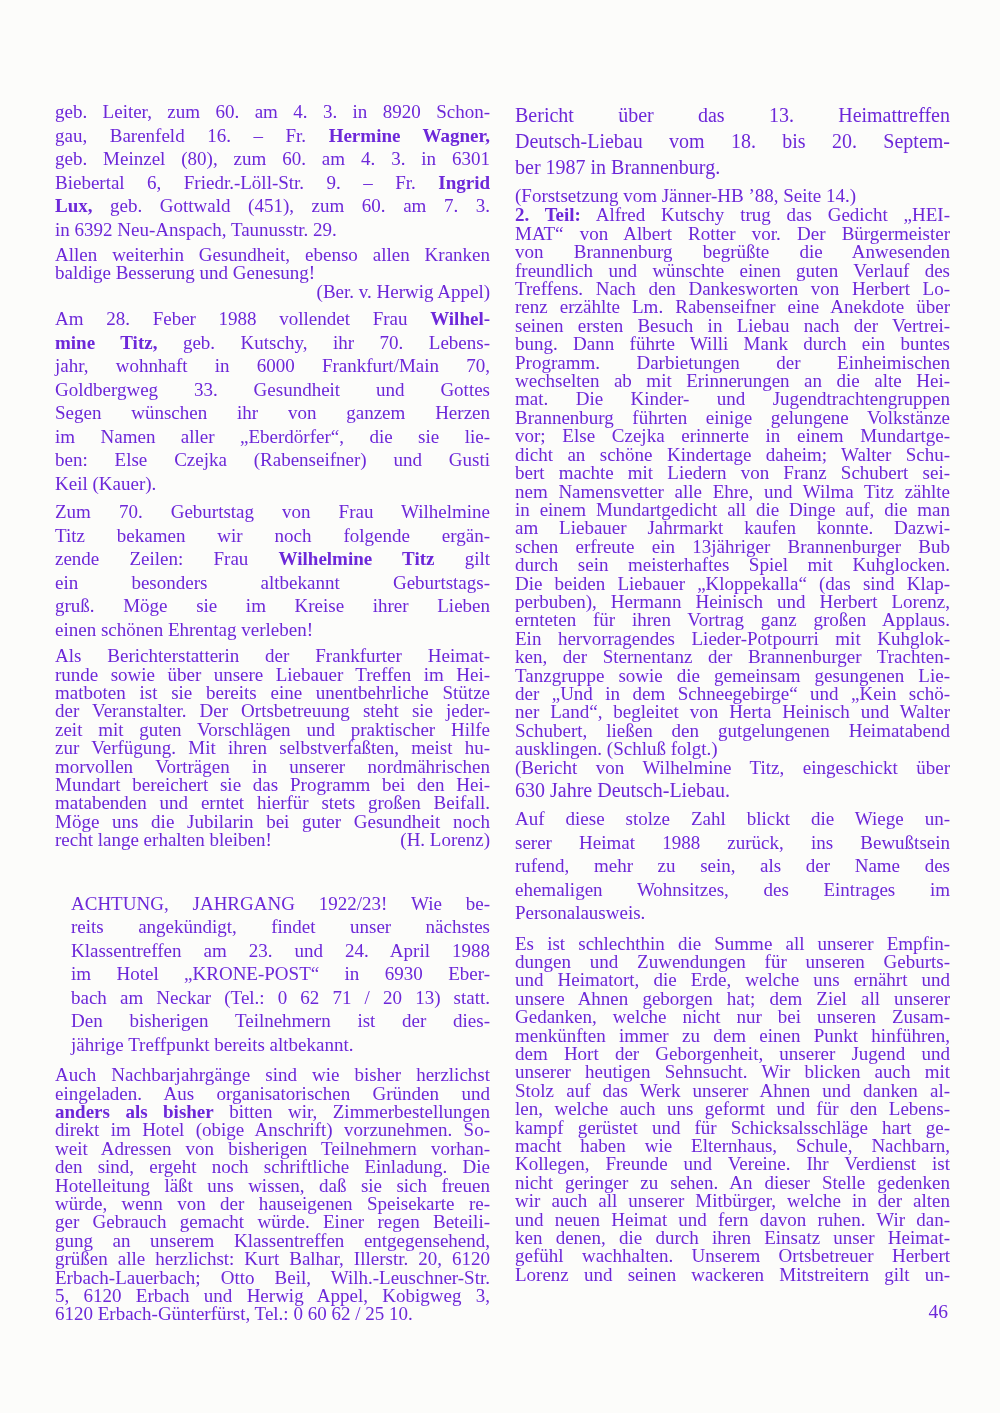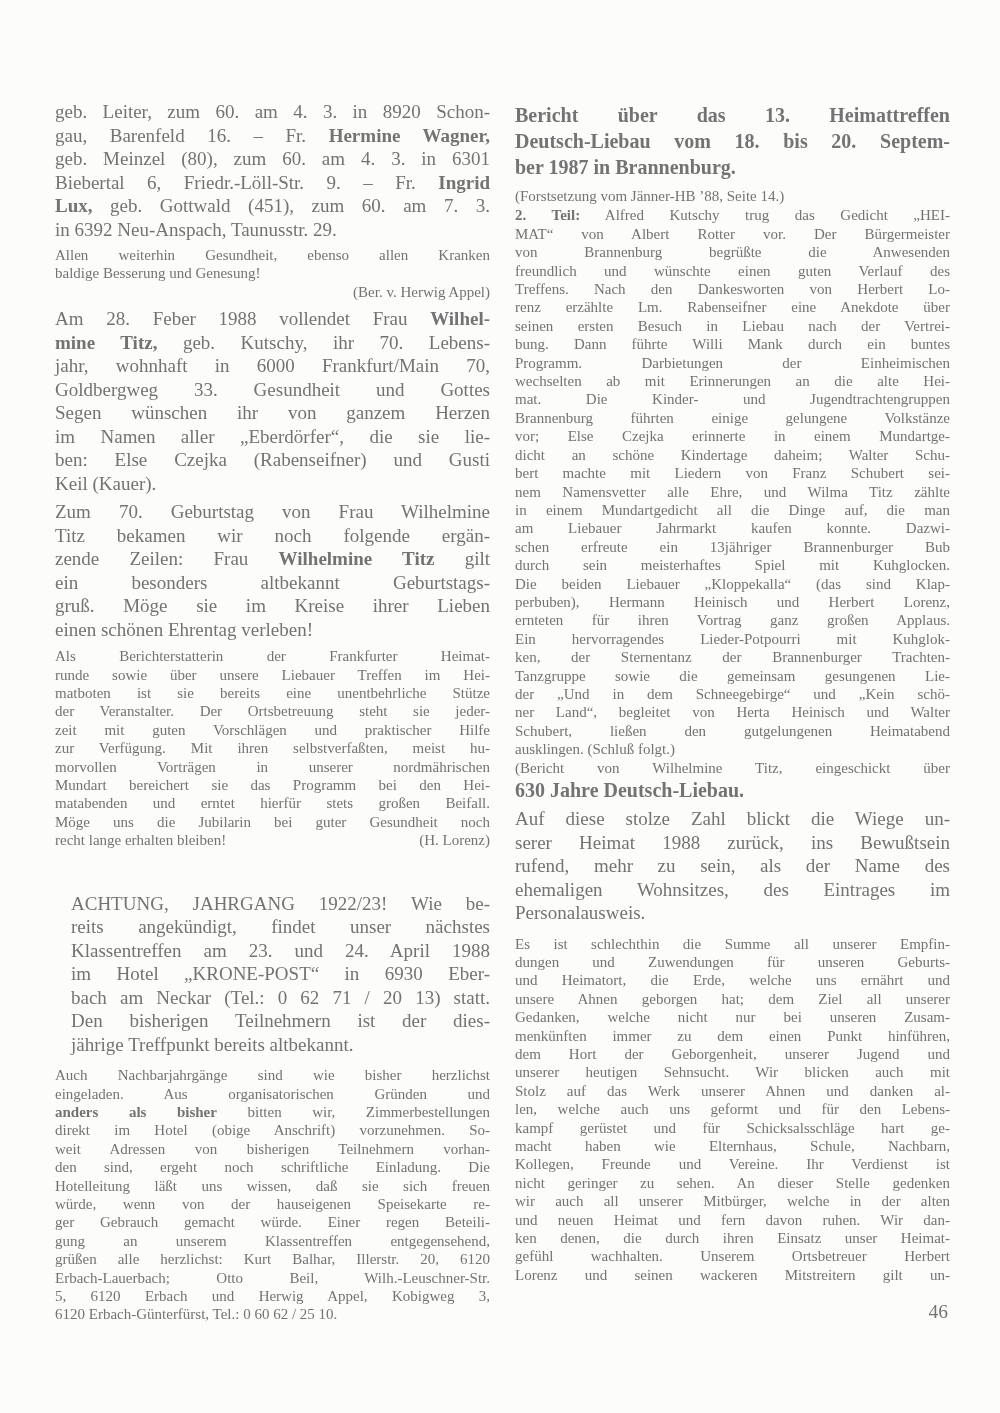--- a/index.html
+++ b/index.html
@@ -5,38 +5,38 @@
   html, body {
     margin: 0;
     padding: 0;
     background: #fbfbf9;
   }
   .page {
     position: relative;
     width: 1000px;
     height: 1413px;
     background: #fcfcfa;
-    color: #737373;
+    color: #6d28d9;
     font-family: "Liberation Serif", "DejaVu Serif", serif;
     overflow: hidden;
   }
   .columns {
     position: absolute;
     top: 100px;
     left: 55px;
     display: flex;
     gap: 25px;
   }
   .col {
     width: 435px;
   }
   .block { margin: 0; }
   .block.large   { font-size: 19px;   line-height: 23.5px; }
-  .block.small   { font-size: 15px;   line-height: 18.4px; }
-  .block.heading { font-size: 20px;   line-height: 26px; font-weight: bold; }
+  .block.small   { font-size: 19px;   line-height: 18.4px; }
+  .block.heading { font-size: 20px;   line-height: 26px; font-weight: normal; }
   .line {
     text-align: justify;
     text-align-last: justify;
   }
   .line.lastline { text-align-last: left; }
   .line.left-a   { text-align: left;  text-align-last: left; }
   .line.right-a  { text-align: right; text-align-last: right; }
   .line.split {
     display: flex;
     justify-content: space-between;

